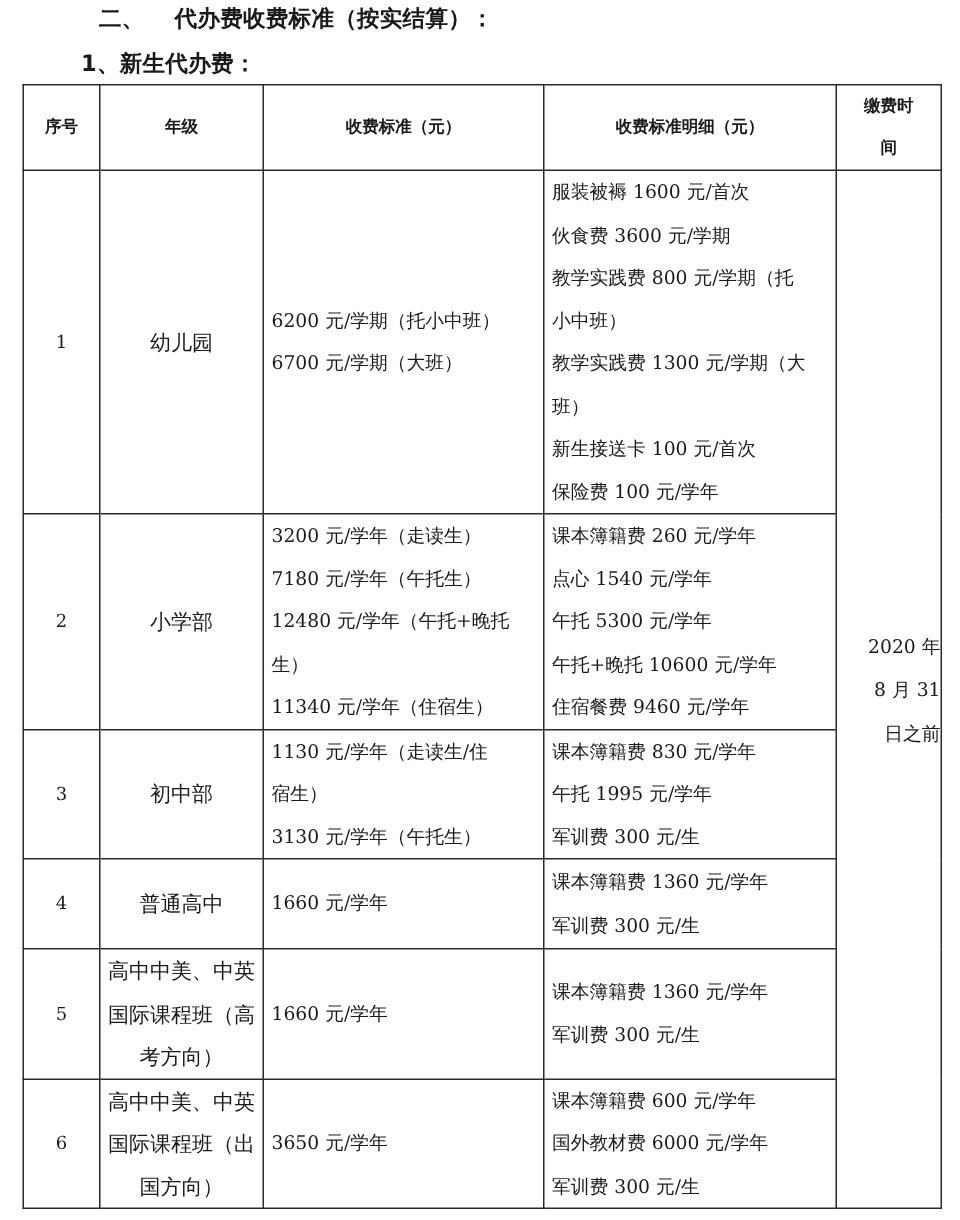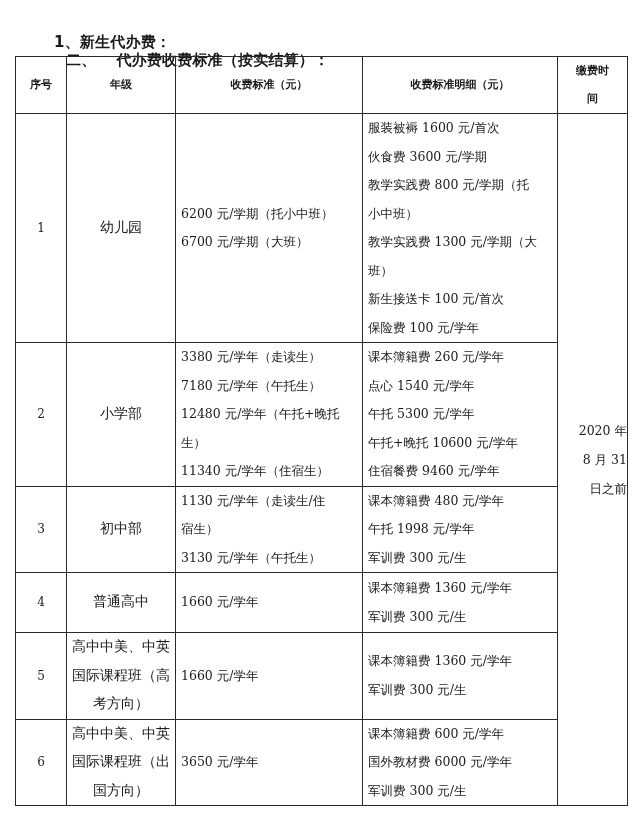--- a/index.html
+++ b/index.html
@@ -6,21 +6,21 @@
   body {
     width: 640px; height: 813px; position: relative; overflow: hidden;
     font-family: "DejaVu Serif", "Liberation Serif", serif;
     color: #1a1a1a;
   }
   .heading {
     position: absolute; font-size: 15px; font-weight: bold;
     font-family: "DejaVu Sans", "Liberation Sans", sans-serif;
     white-space: nowrap; letter-spacing: 0.2px;
   }
-  #h2 { left: 66px; top: 3px; margin-top: 48px; }
+  #h2 { left: 66px; top: 3px; }
   #h2 .num { margin-right: 20px; }
   #h1 { left: 54px; top: 33px; }
 
   table.fees {
     position: absolute; left: 15px; top: 56px;
     border-collapse: collapse;
     table-layout: fixed;
     font-size: 13px;
   }
   table.fees td, table.fees th {
@@ -28,21 +28,21 @@
     padding: 0;
     vertical-align: middle;
     line-height: 28.5px;
   }
   table.fees th {
     font-family: "DejaVu Sans", "Liberation Sans", sans-serif;
     font-weight: bold; font-size: 11px; text-align: center;
     line-height: 28px;
   }
   .c-idx { text-align: center; font-size: 12px; }
-  .c-grade { text-align: center; font-family: Liberation Serif, serif; font-size: 14px; }
+  .c-grade { text-align: center; font-family: Liberation Sans, sans-serif; font-size: 14px; }
   .c-grade.multi { line-height: 28.5px; }
   .c-std, .c-detail { text-align: left; padding-left: 5px !important; font-size: 12.5px; margin-left: 40px; }
   .c-time { text-align: right; font-size: 12.5px; line-height: 29px !important; }
   .line { display: block; white-space: nowrap; }
 </style>
 </head>
 <body>
 
 <div class="heading" id="h2">
   <span class="num">二、</span><span>代办费收费标准（按实结算）：</span>
@@ -96,21 +96,21 @@
         <span class="line">日之前</span>
       </td>
     </tr>
 
     <tr style="height:143px">
       <td class="c-idx">2</td>
       <td class="c-grade">
         <span class="line">小学部</span>
       </td>
       <td class="c-std">
-        <span class="line">3380 元/学年（走读生）</span>
+        <span class="line">3200 元/学年（走读生）</span>
         <span class="line">7180 元/学年（午托生）</span>
         <span class="line">12480 元/学年（午托+晚托</span>
         <span class="line">生）</span>
         <span class="line">11340 元/学年（住宿生）</span>
       </td>
       <td class="c-detail">
         <span class="line">课本簿籍费 260 元/学年</span>
         <span class="line">点心 1540 元/学年</span>
         <span class="line">午托 5300 元/学年</span>
         <span class="line">午托+晚托 10600 元/学年</span>
@@ -122,22 +122,22 @@
       <td class="c-idx">3</td>
       <td class="c-grade">
         <span class="line">初中部</span>
       </td>
       <td class="c-std">
         <span class="line">1130 元/学年（走读生/住</span>
         <span class="line">宿生）</span>
         <span class="line">3130 元/学年（午托生）</span>
       </td>
       <td class="c-detail">
-        <span class="line">课本簿籍费 480 元/学年</span>
-        <span class="line">午托 1998 元/学年</span>
+        <span class="line">课本簿籍费 830 元/学年</span>
+        <span class="line">午托 1995 元/学年</span>
         <span class="line">军训费 300 元/生</span>
       </td>
     </tr>
 
     <tr style="height:60px">
       <td class="c-idx">4</td>
       <td class="c-grade">
         <span class="line">普通高中</span>
       </td>
       <td class="c-std">

